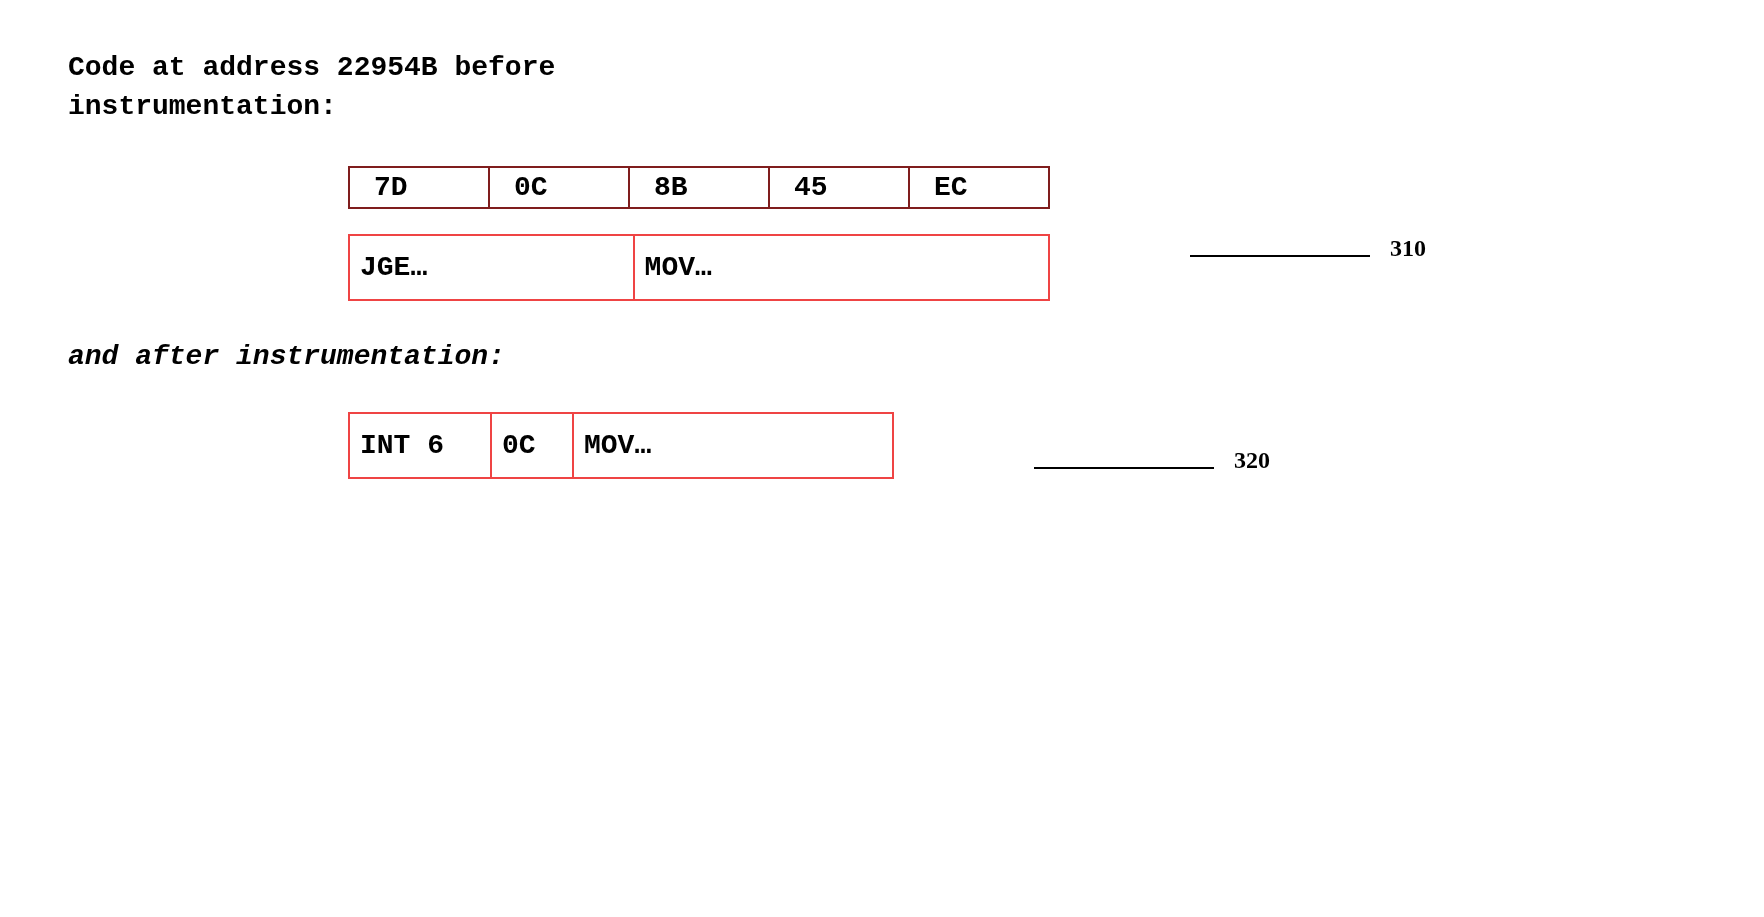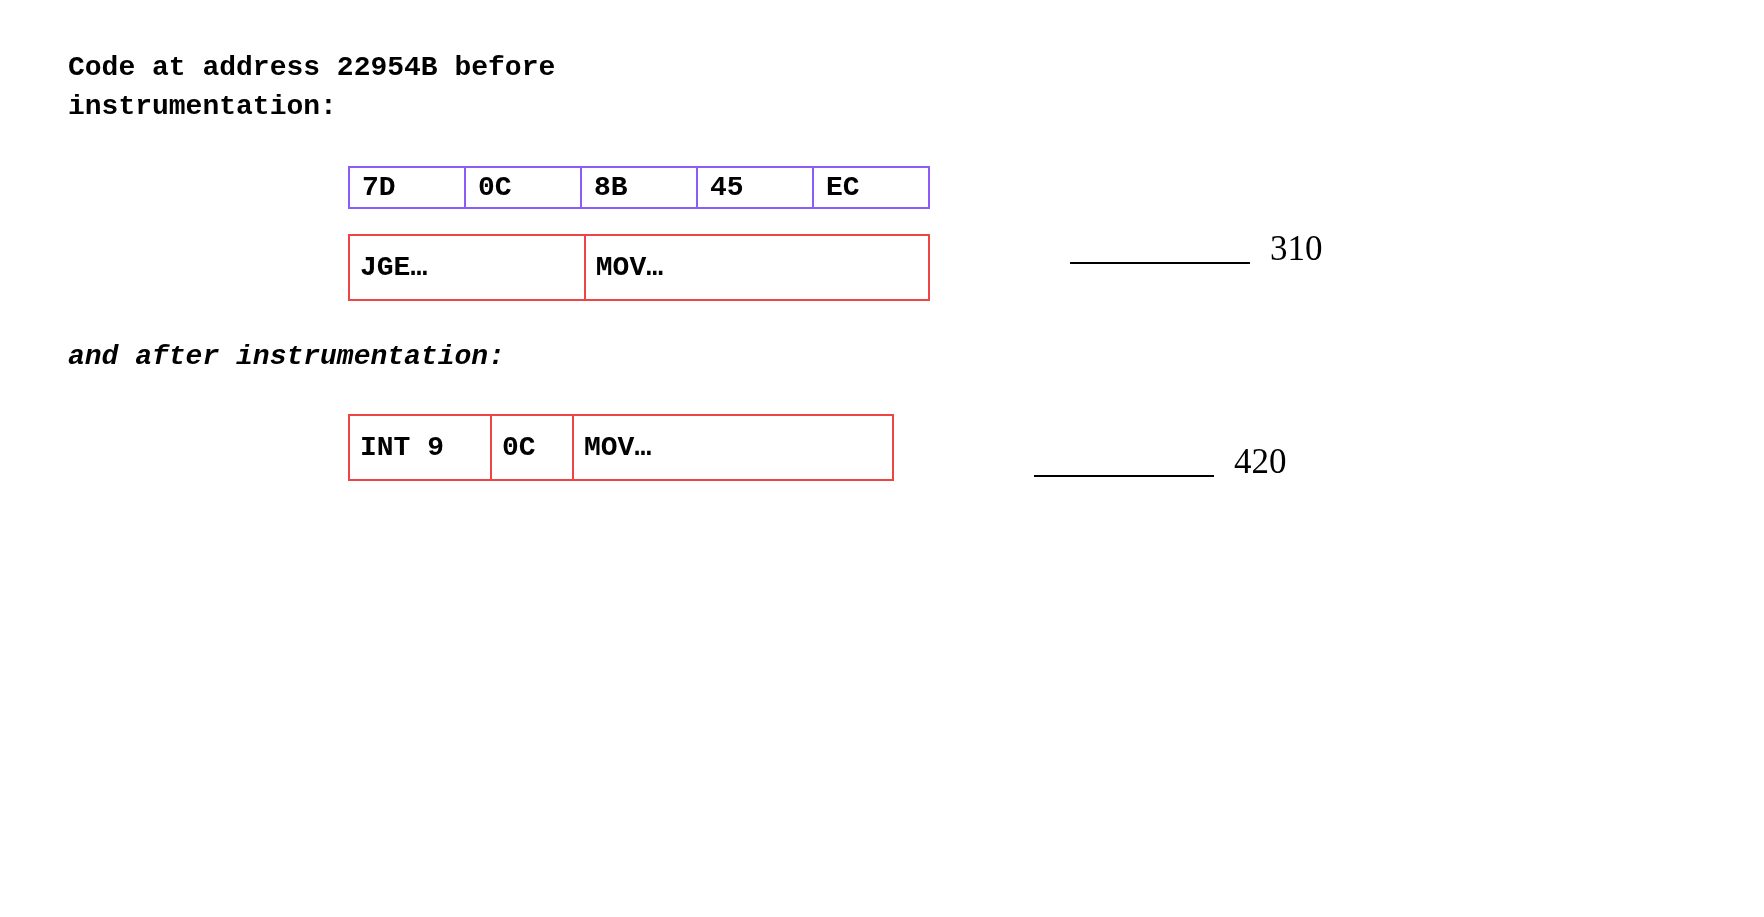--- a/index.html
+++ b/index.html
@@ -22,22 +22,22 @@
     .table-container {
       margin-left: 280px;
       display: flex;
       flex-direction: column;
       gap: 25px;
     }
     .byte-table {
       border-collapse: collapse;
     }
     .byte-table td {
-      border: 2px solid #8b5cf6;
-      padding: 4px 12px;
+      border: 2px solid #7f1d1d;
+      padding: 4px 24px;
       text-align: left;
       width: 90px;
     }
     .asm-table {
       border-collapse: collapse;
     }
     .asm-table td {
       border: 2px solid #ef4444;
       padding: 16px 10px;
       text-align: left;
@@ -50,22 +50,22 @@
       margin-top: 30px;
     }
     .ref-line {
       width: 180px;
       height: 2px;
       background: black;
       margin-bottom: 5px;
     }
     .ref-num {
       font-family: Georgia, 'Times New Roman', serif;
-      font-weight: normal;
-      font-size: 35px;
+      font-weight: bold;
+      font-size: 24px;
       padding-left: 20px;
     }
     .subtitle-text {
       margin-top: 20px;
       margin-bottom: 40px;
       font-style: italic;
     }
     .cell-wide {
       width: 120px;
     }
@@ -113,26 +113,26 @@
 
 <div class="subtitle-text">
   <span>and after instrumentation:</span>
 </div>
 
 <div class="section-row">
   <div class="table-container">
     <table class="asm-table">
       <tbody>
           <tr>
-        <td style="width:120px">INT 9</td>
+        <td style="width:120px">INT 6</td>
         <td style="width:60px">0C</td>
         <td style="width:298px">MOV…</td>
       </tr>
     </tbody>
       </table>
   </div>
   <div class="ref-container">
     <div style="display:flex;align-items:flex-end;">
       <div class="ref-line"></div>
-      <span class="ref-num">420</span>
+      <span class="ref-num">320</span>
     </div>
   </div>
 </div>
 
 </body></html>

